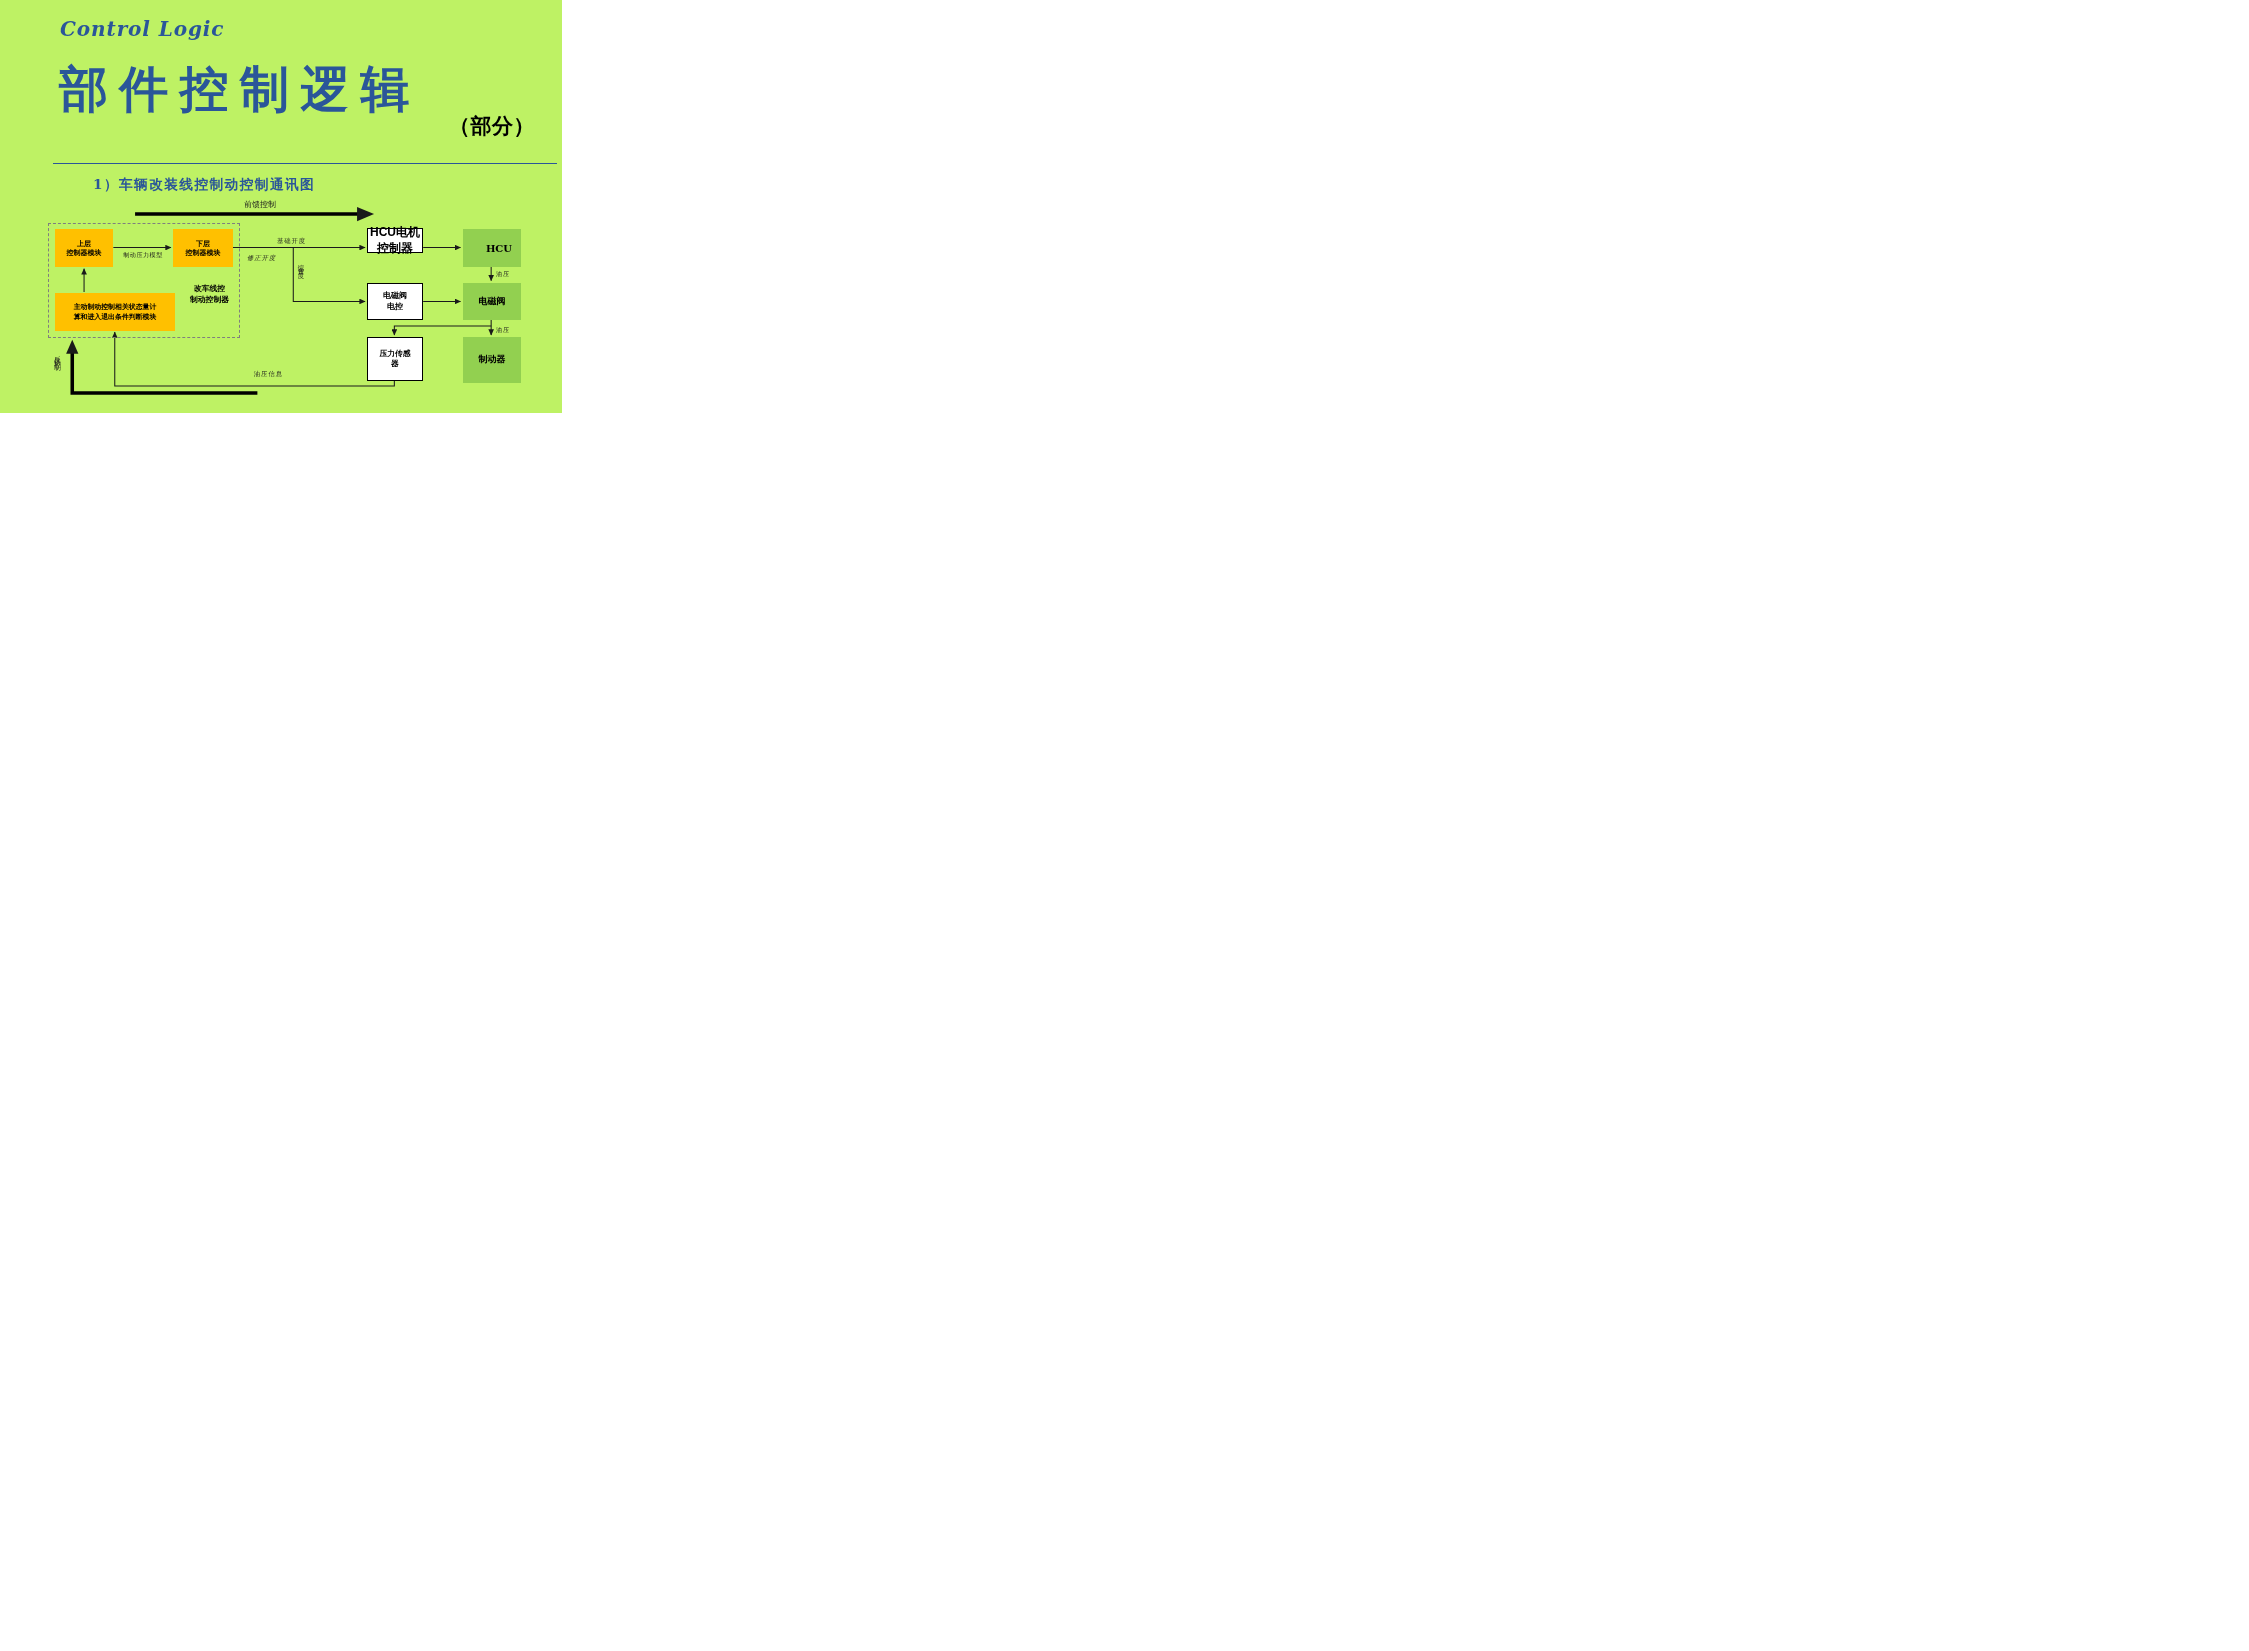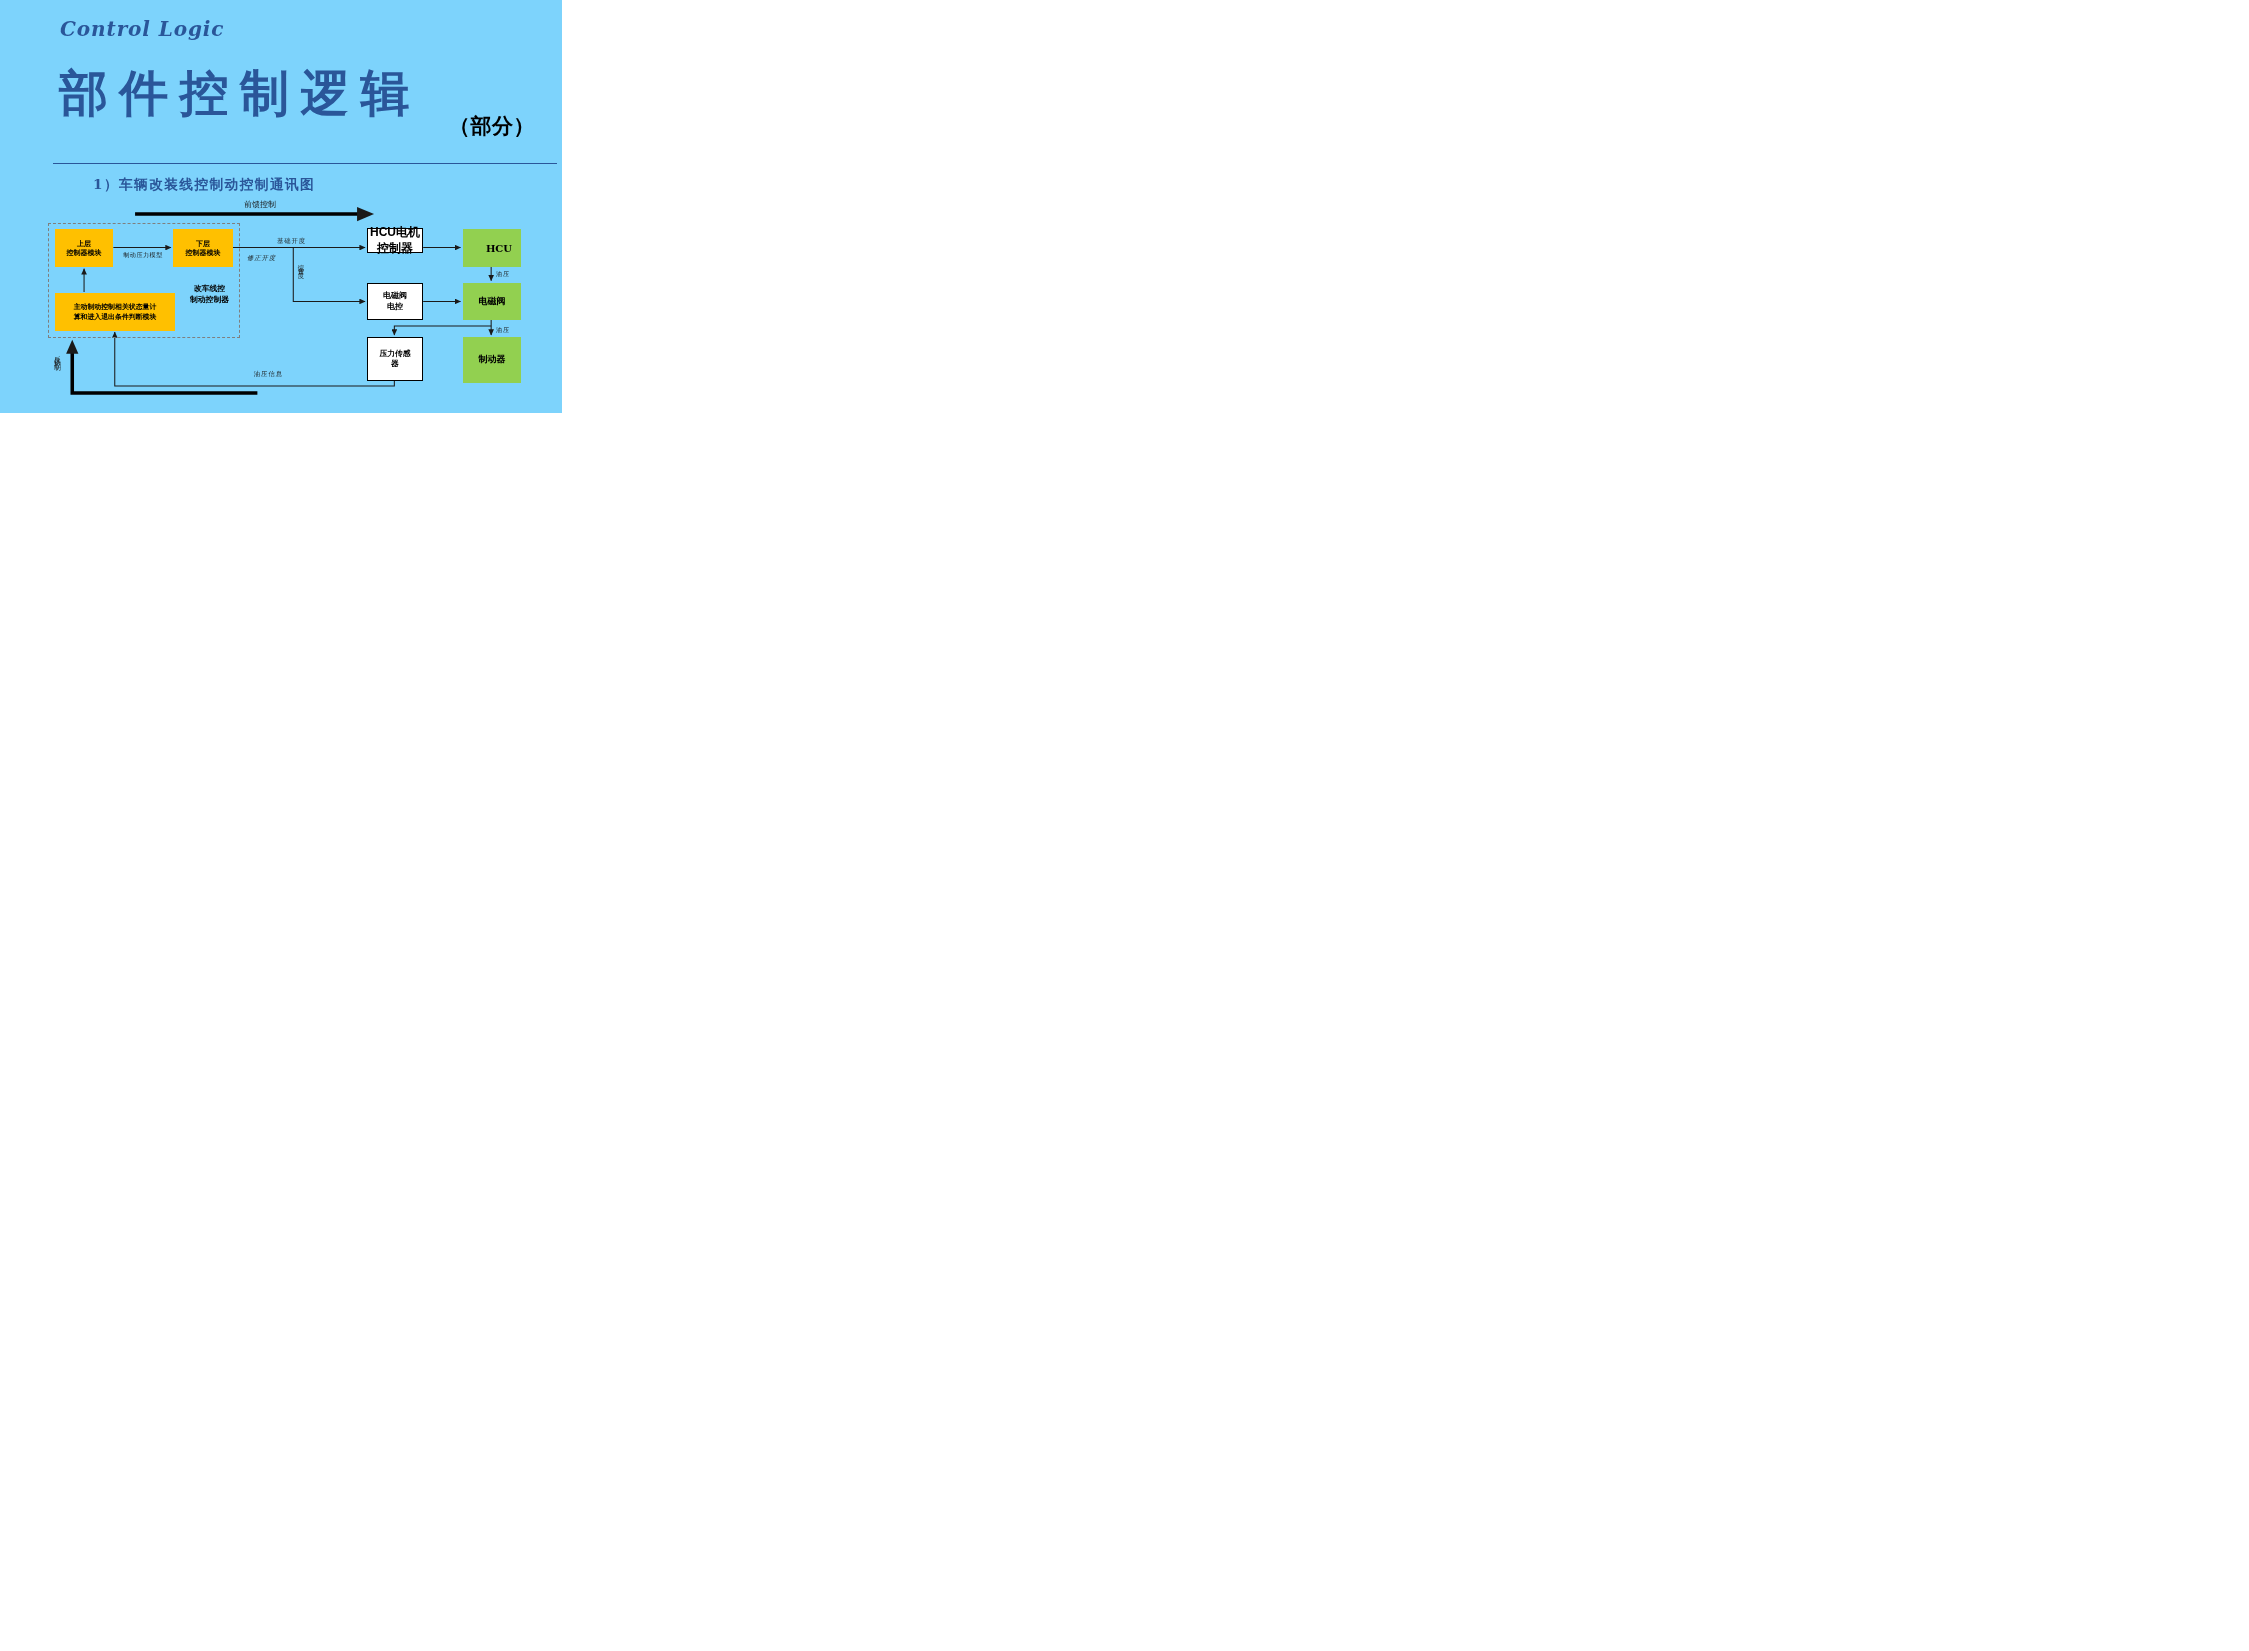--- a/index.html
+++ b/index.html
@@ -6,35 +6,35 @@
     --blue:#2A5699;
     --orange:#FFC000;
     --green:#92D050;
     --ink:#111111;
     --dash:#7F7F7F;
   }
   html,body{margin:0;padding:0;background:#ffffff;}
   #slide{
     position:relative;
     width:562px;height:413px;
-    background:#7dd3fc;
+    background:#bef264;
     font-family:"Liberation Sans","DejaVu Sans",sans-serif;
     overflow:hidden;
   }
   
   .script-title{
     position:absolute;left:60px;top:17px;
     font-family:"DejaVu Serif","Liberation Serif",serif;
     font-style:italic;font-weight:bold;
     font-size:20px;color:var(--blue);
     letter-spacing:0.9px;
   }
   .main-title{
     position:absolute;left:59px;top:67px;
-    font-family:Liberation Sans, sans-serif;
+    font-family:Liberation Mono, monospace;
     font-weight:bold;font-size:49px;line-height:1.1;
     color:var(--blue);letter-spacing:11.3px;white-space:nowrap;
   }
   .title-suffix{
     position:absolute;left:449px;top:112px;
     font-family:"DejaVu Serif","Liberation Serif",serif;
     font-weight:bold;font-size:21px;color:#000;
     letter-spacing:0.5px;white-space:nowrap;
   }
   .title-rule{

